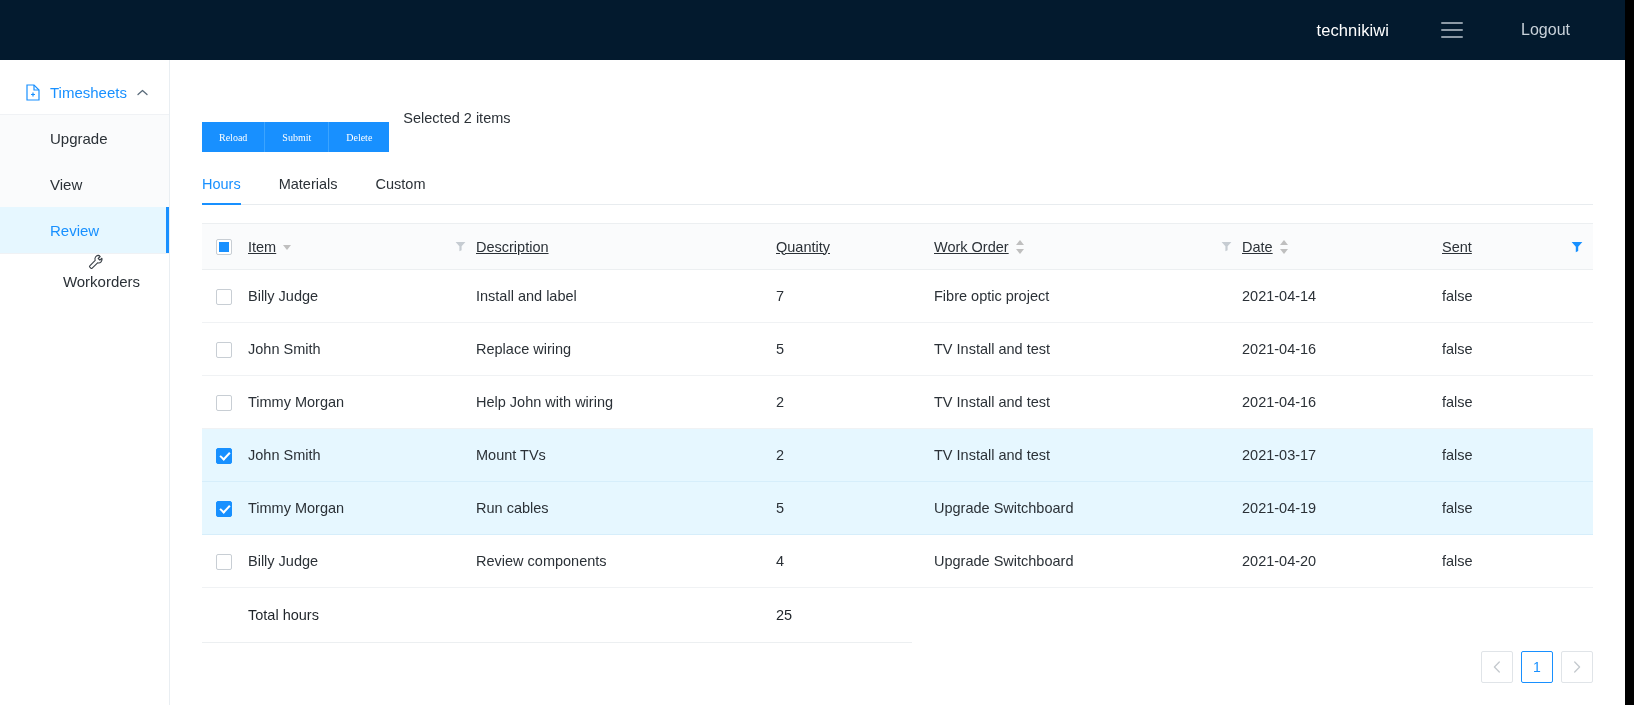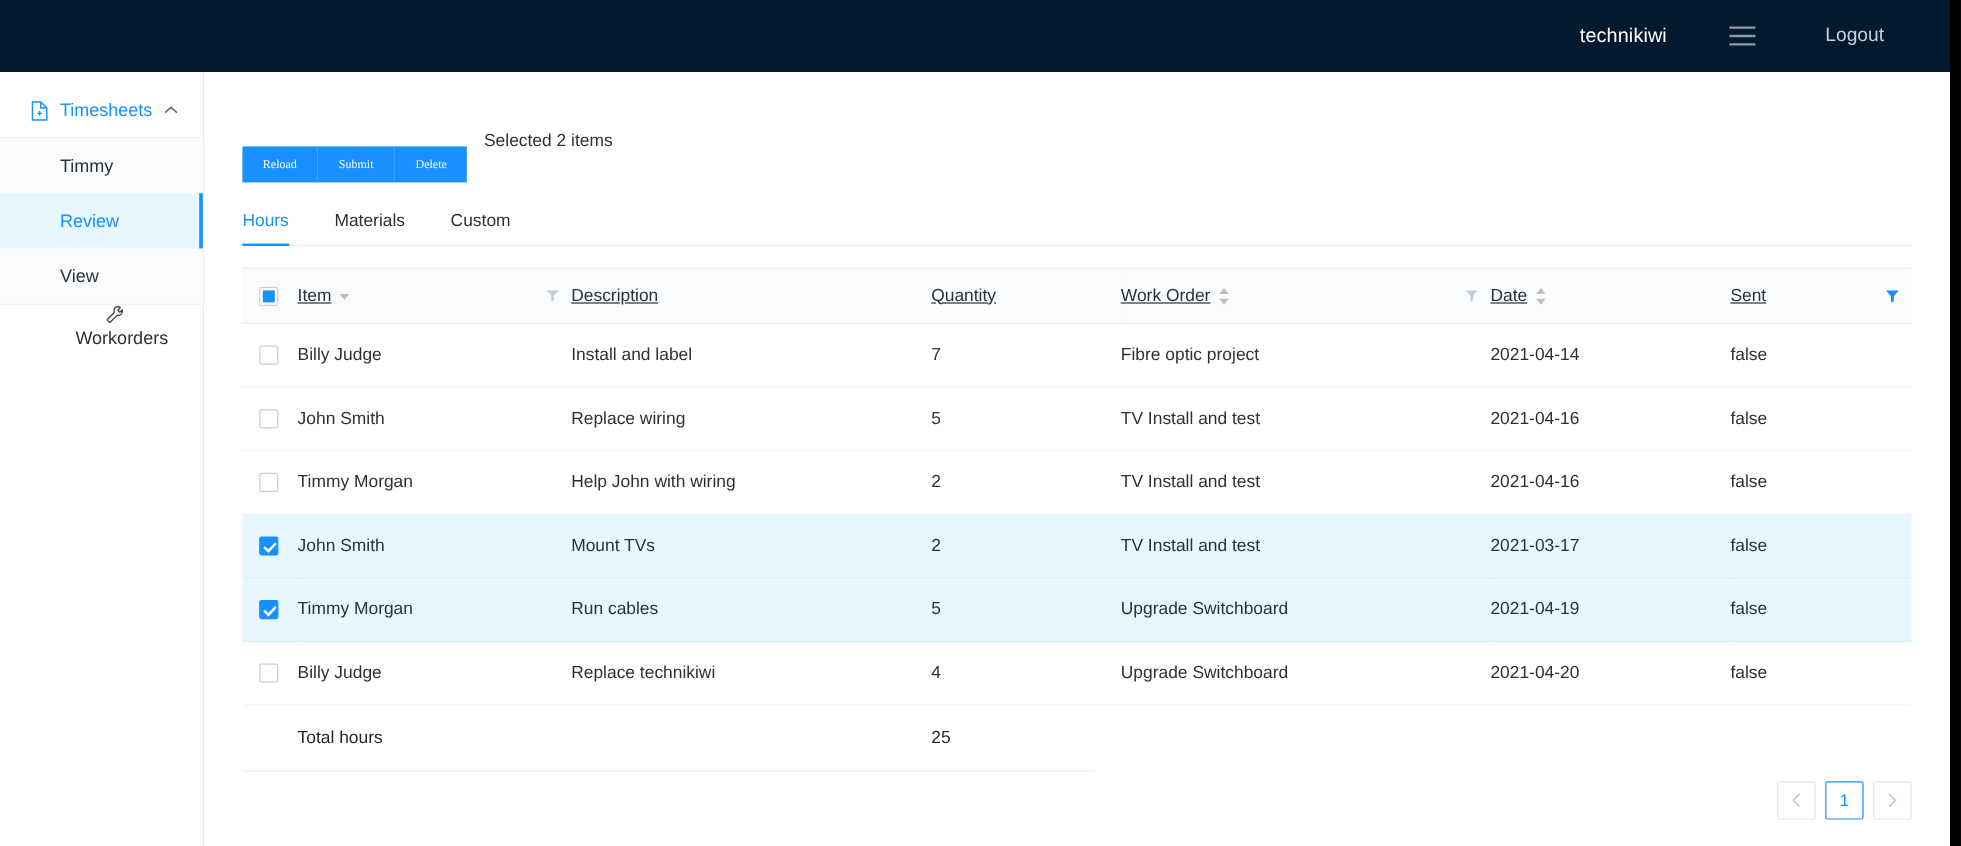--- a/index.html
+++ b/index.html
@@ -393,27 +393,27 @@
         <span class="label">Timesheets</span>
         <span class="caret">
           <svg width="11" height="7" viewBox="0 0 11 7">
             <path d="M1 5.5L5.5 1.5 10 5.5" fill="none" stroke="#5a6b7a" stroke-width="1.3" stroke-linecap="round" stroke-linejoin="round"></path>
           </svg>
         </span>
       </div>
 
       <div class="subnav">
         <div class="subnav-item">
-          <span>Timmy</span>
+          <span>Upgrade</span>
+        </div>
+        <div class="subnav-item">
+          <span>View</span>
         </div>
         <div class="subnav-item active">
           <span>Review</span>
-        </div>
-        <div class="subnav-item">
-          <span>View</span>
         </div>
       </div>
 
       <div class="nav-item">
         <span>
           <svg width="16" height="16" viewBox="0 0 16 16">
             <path d="M10.5 1.4a3.6 3.6 0 00-3.3 5l-5.4 5.4a1 1 0 000 1.4l1 1a1 1 0 001.4 0l5.4-5.4a3.6 3.6 0 004.3-4.6l-2 2-1.7-1.7 2-2a3.6 3.6 0 00-1.7-1.1z" fill="none" stroke="#3a4047" stroke-width="1.1" stroke-linejoin="round"></path>
           </svg>
         </span>
         <span class="label">Workorders</span>
@@ -640,21 +640,21 @@
             </tr>
 
             <tr>
               <td class="check-cell">
                 <span class="cbx"></span>
               </td>
               <td>
                   <div class="cell">Billy Judge</div>
                 </td>
               <td>
-                  <div class="cell">Replace technikiwi</div>
+                  <div class="cell">Review components</div>
                 </td>
               <td>
                   <div class="cell">4</div>
                 </td>
               <td>
                   <div class="cell">Upgrade Switchboard</div>
                 </td>
               <td>
                   <div class="cell">2021-04-20</div>
                 </td>

